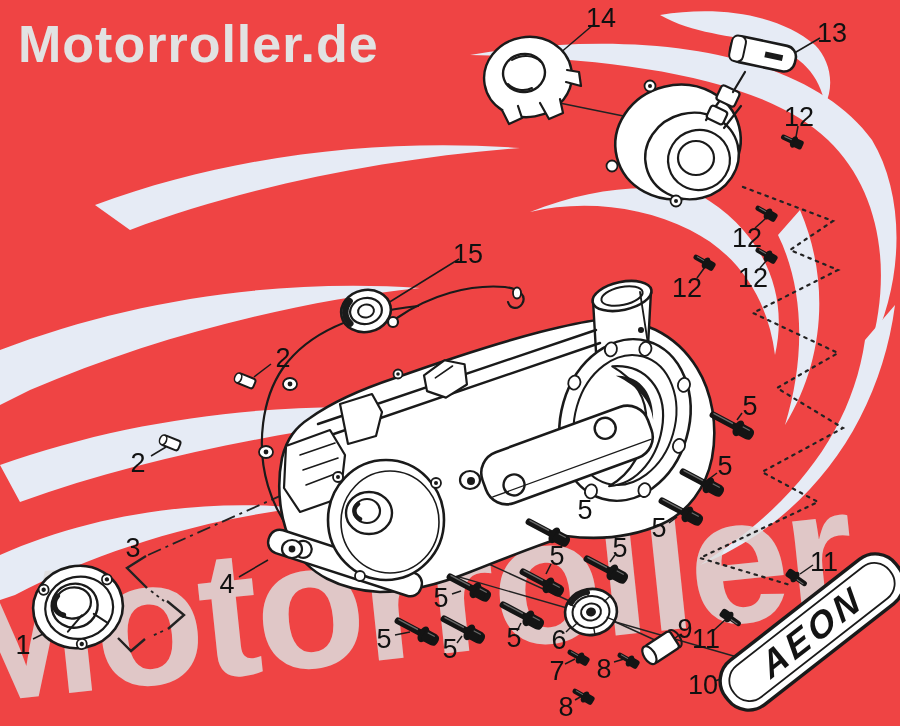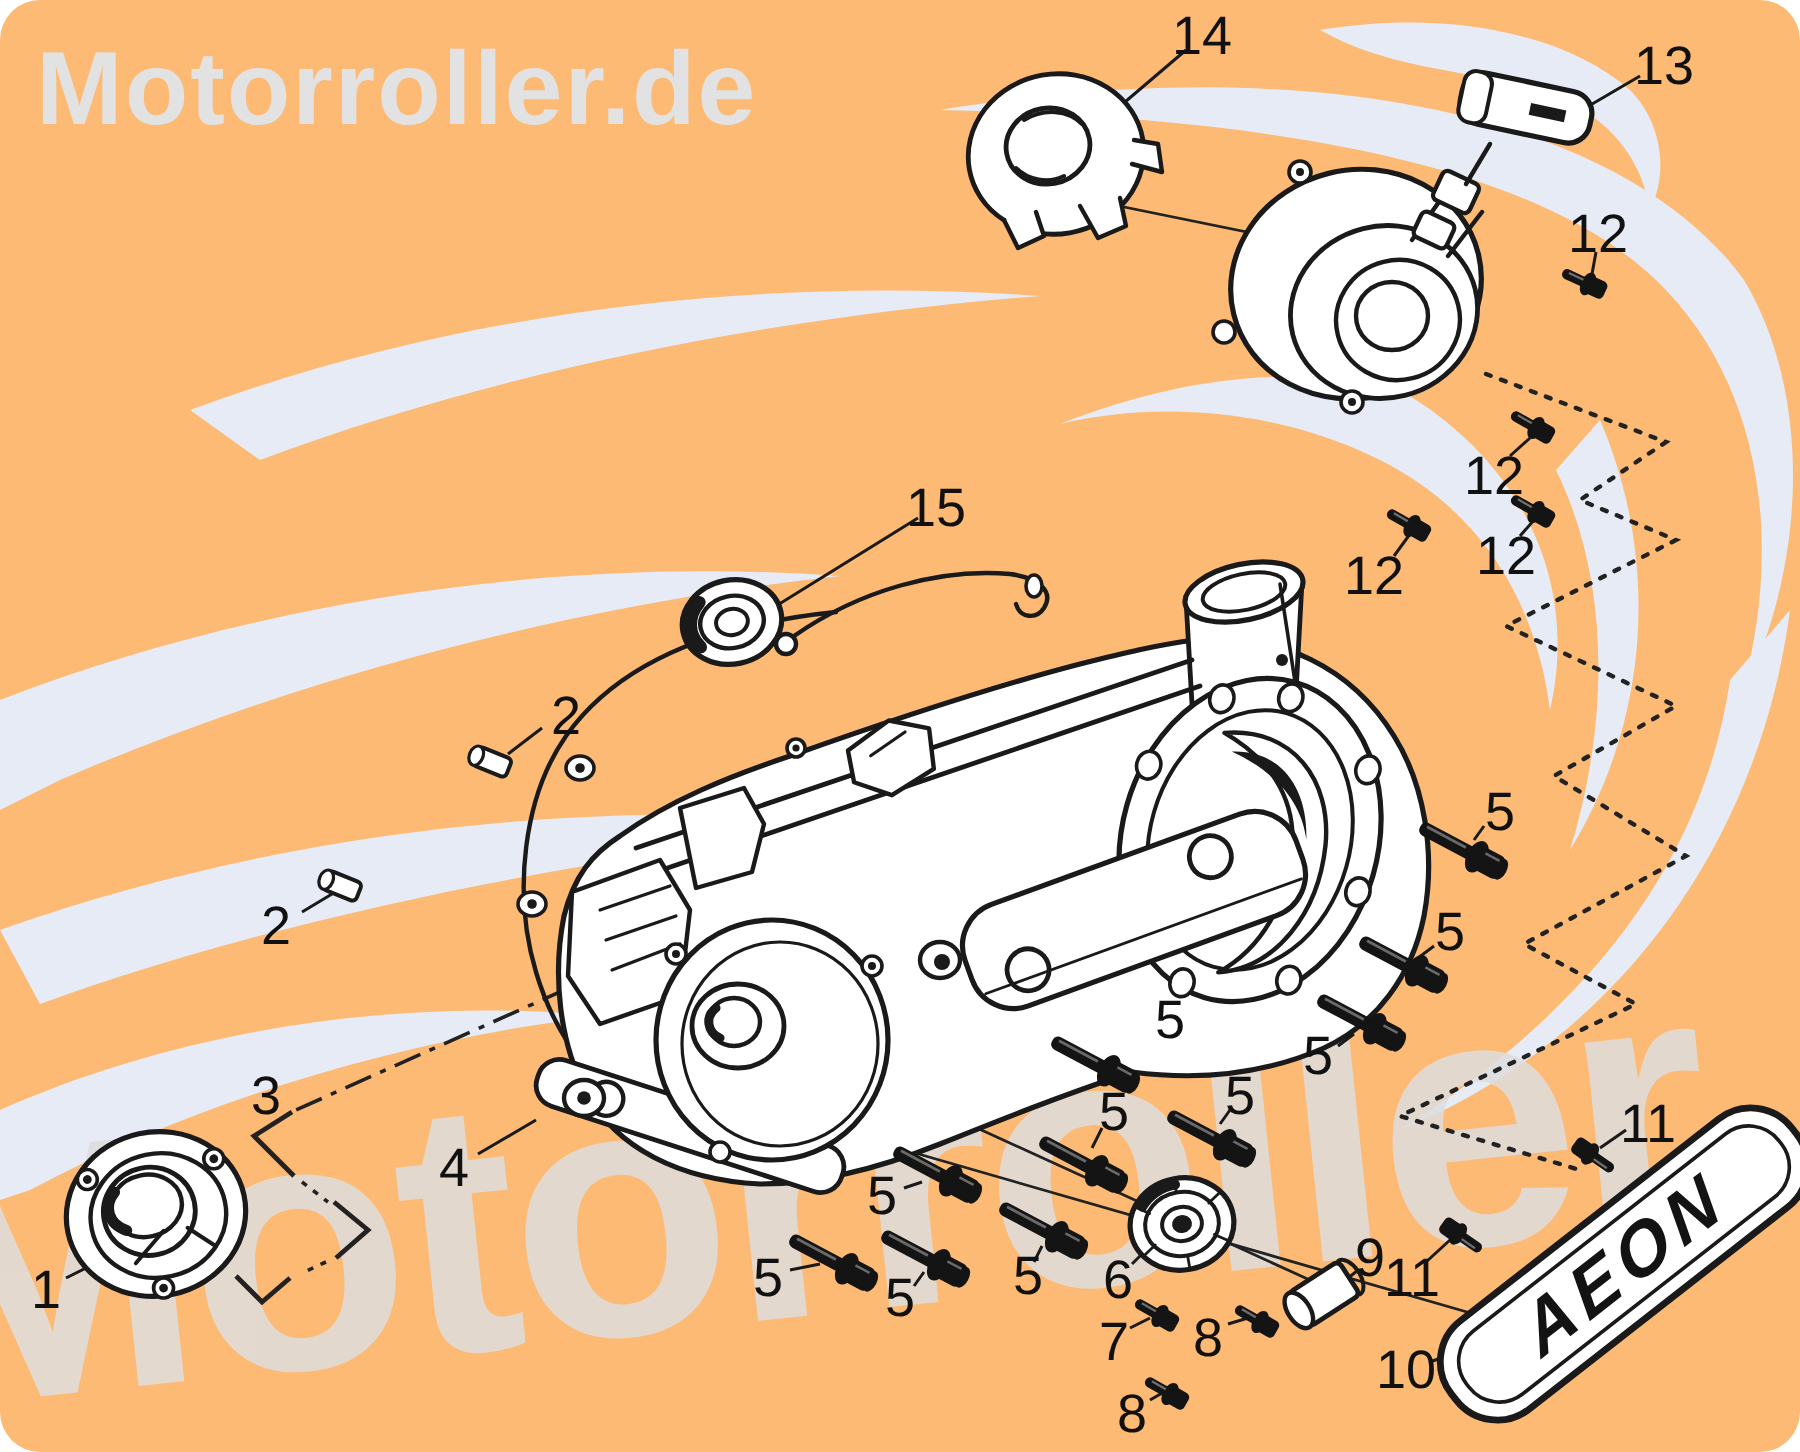--- a/index.html
+++ b/index.html
@@ -1,17 +1,17 @@
 <!DOCTYPE html>
 <html><head>
 <meta charset="utf-8">
 <style>
   html,body{margin:0;padding:0;background:#fff;}
-  .stage{position:relative;width:900px;height:726px;background:#fdba74;overflow:hidden;
-         font-family:"Liberation Sans",sans-serif;border-radius:20px;}
+  .stage{position:relative;width:900px;height:726px;background:#ef4444;overflow:hidden;
+         font-family:"Liberation Sans",sans-serif;}
   svg{display:block;}
   text.callout{font-family:"Liberation Sans",sans-serif;font-size:27px;fill:#111;}
   text.wm-top{font-family:"Liberation Sans",sans-serif;font-weight:bold;letter-spacing:1px;}
   text.wm-diag{font-family:"Liberation Sans",sans-serif;font-weight:bold;}
   text.badge-txt{font-family:"Liberation Sans",sans-serif;font-weight:bold;font-style:italic;}
 </style>
 </head>
 <body>
 
 <div class="stage">

